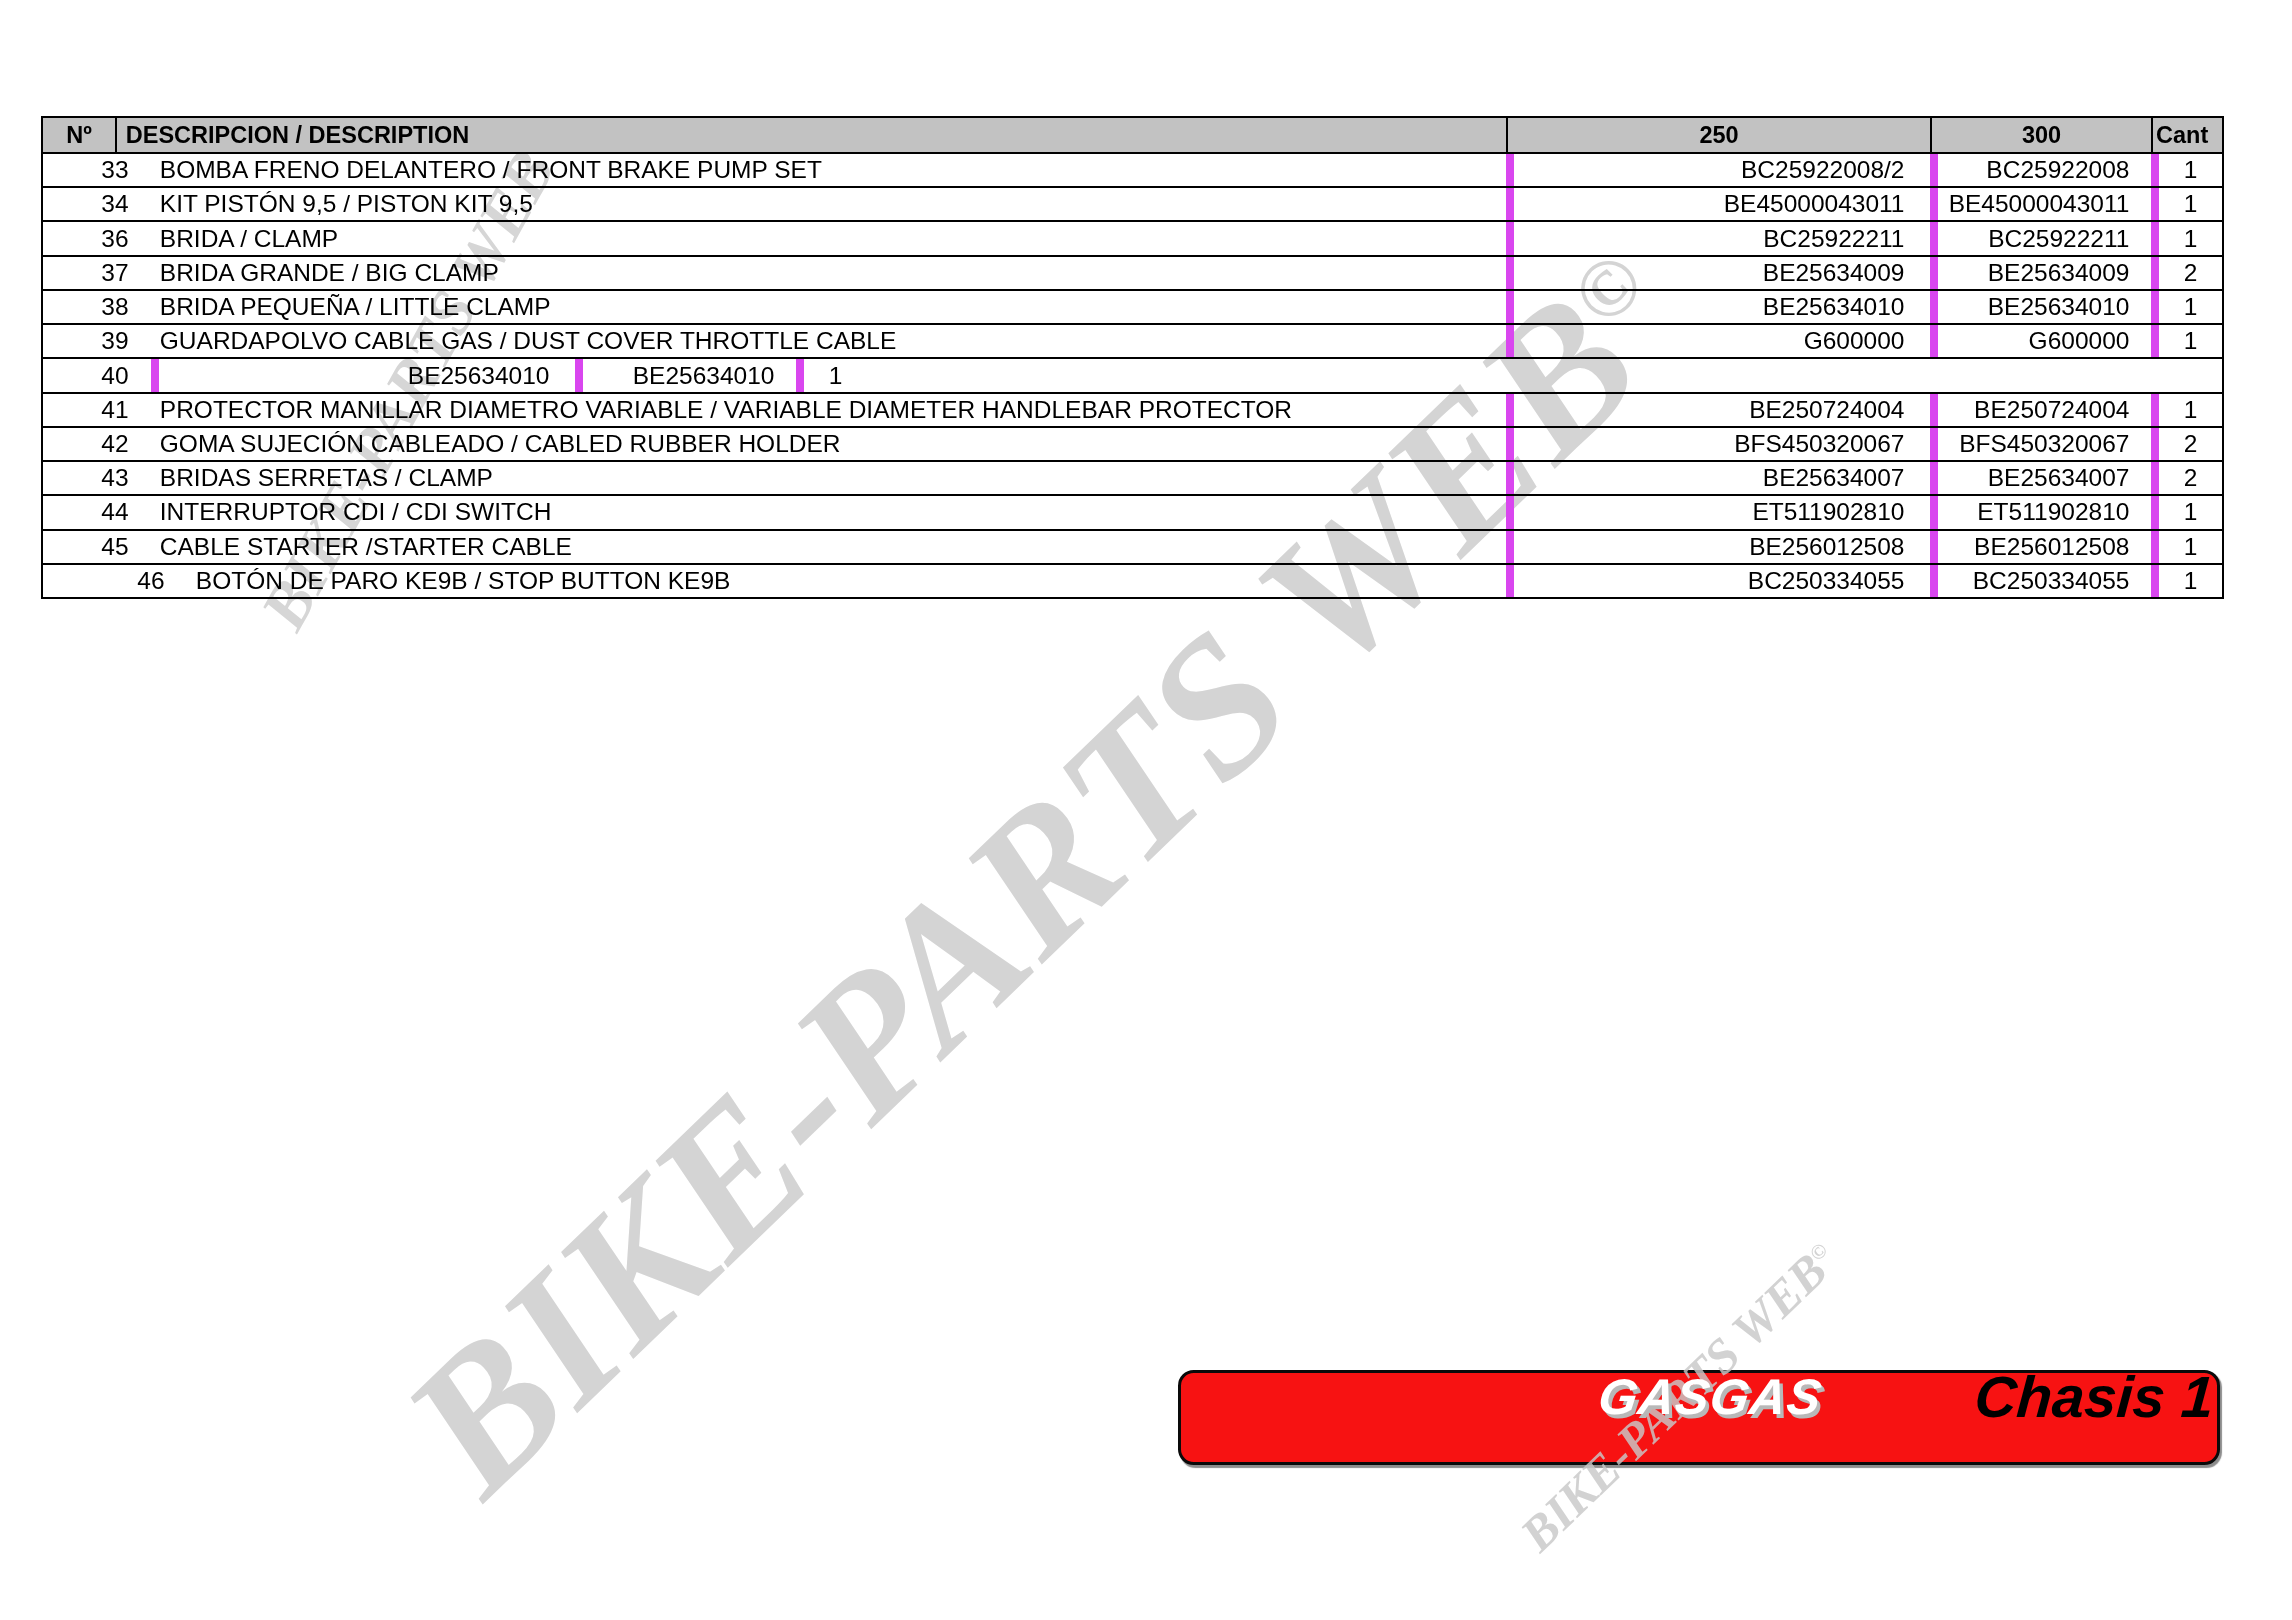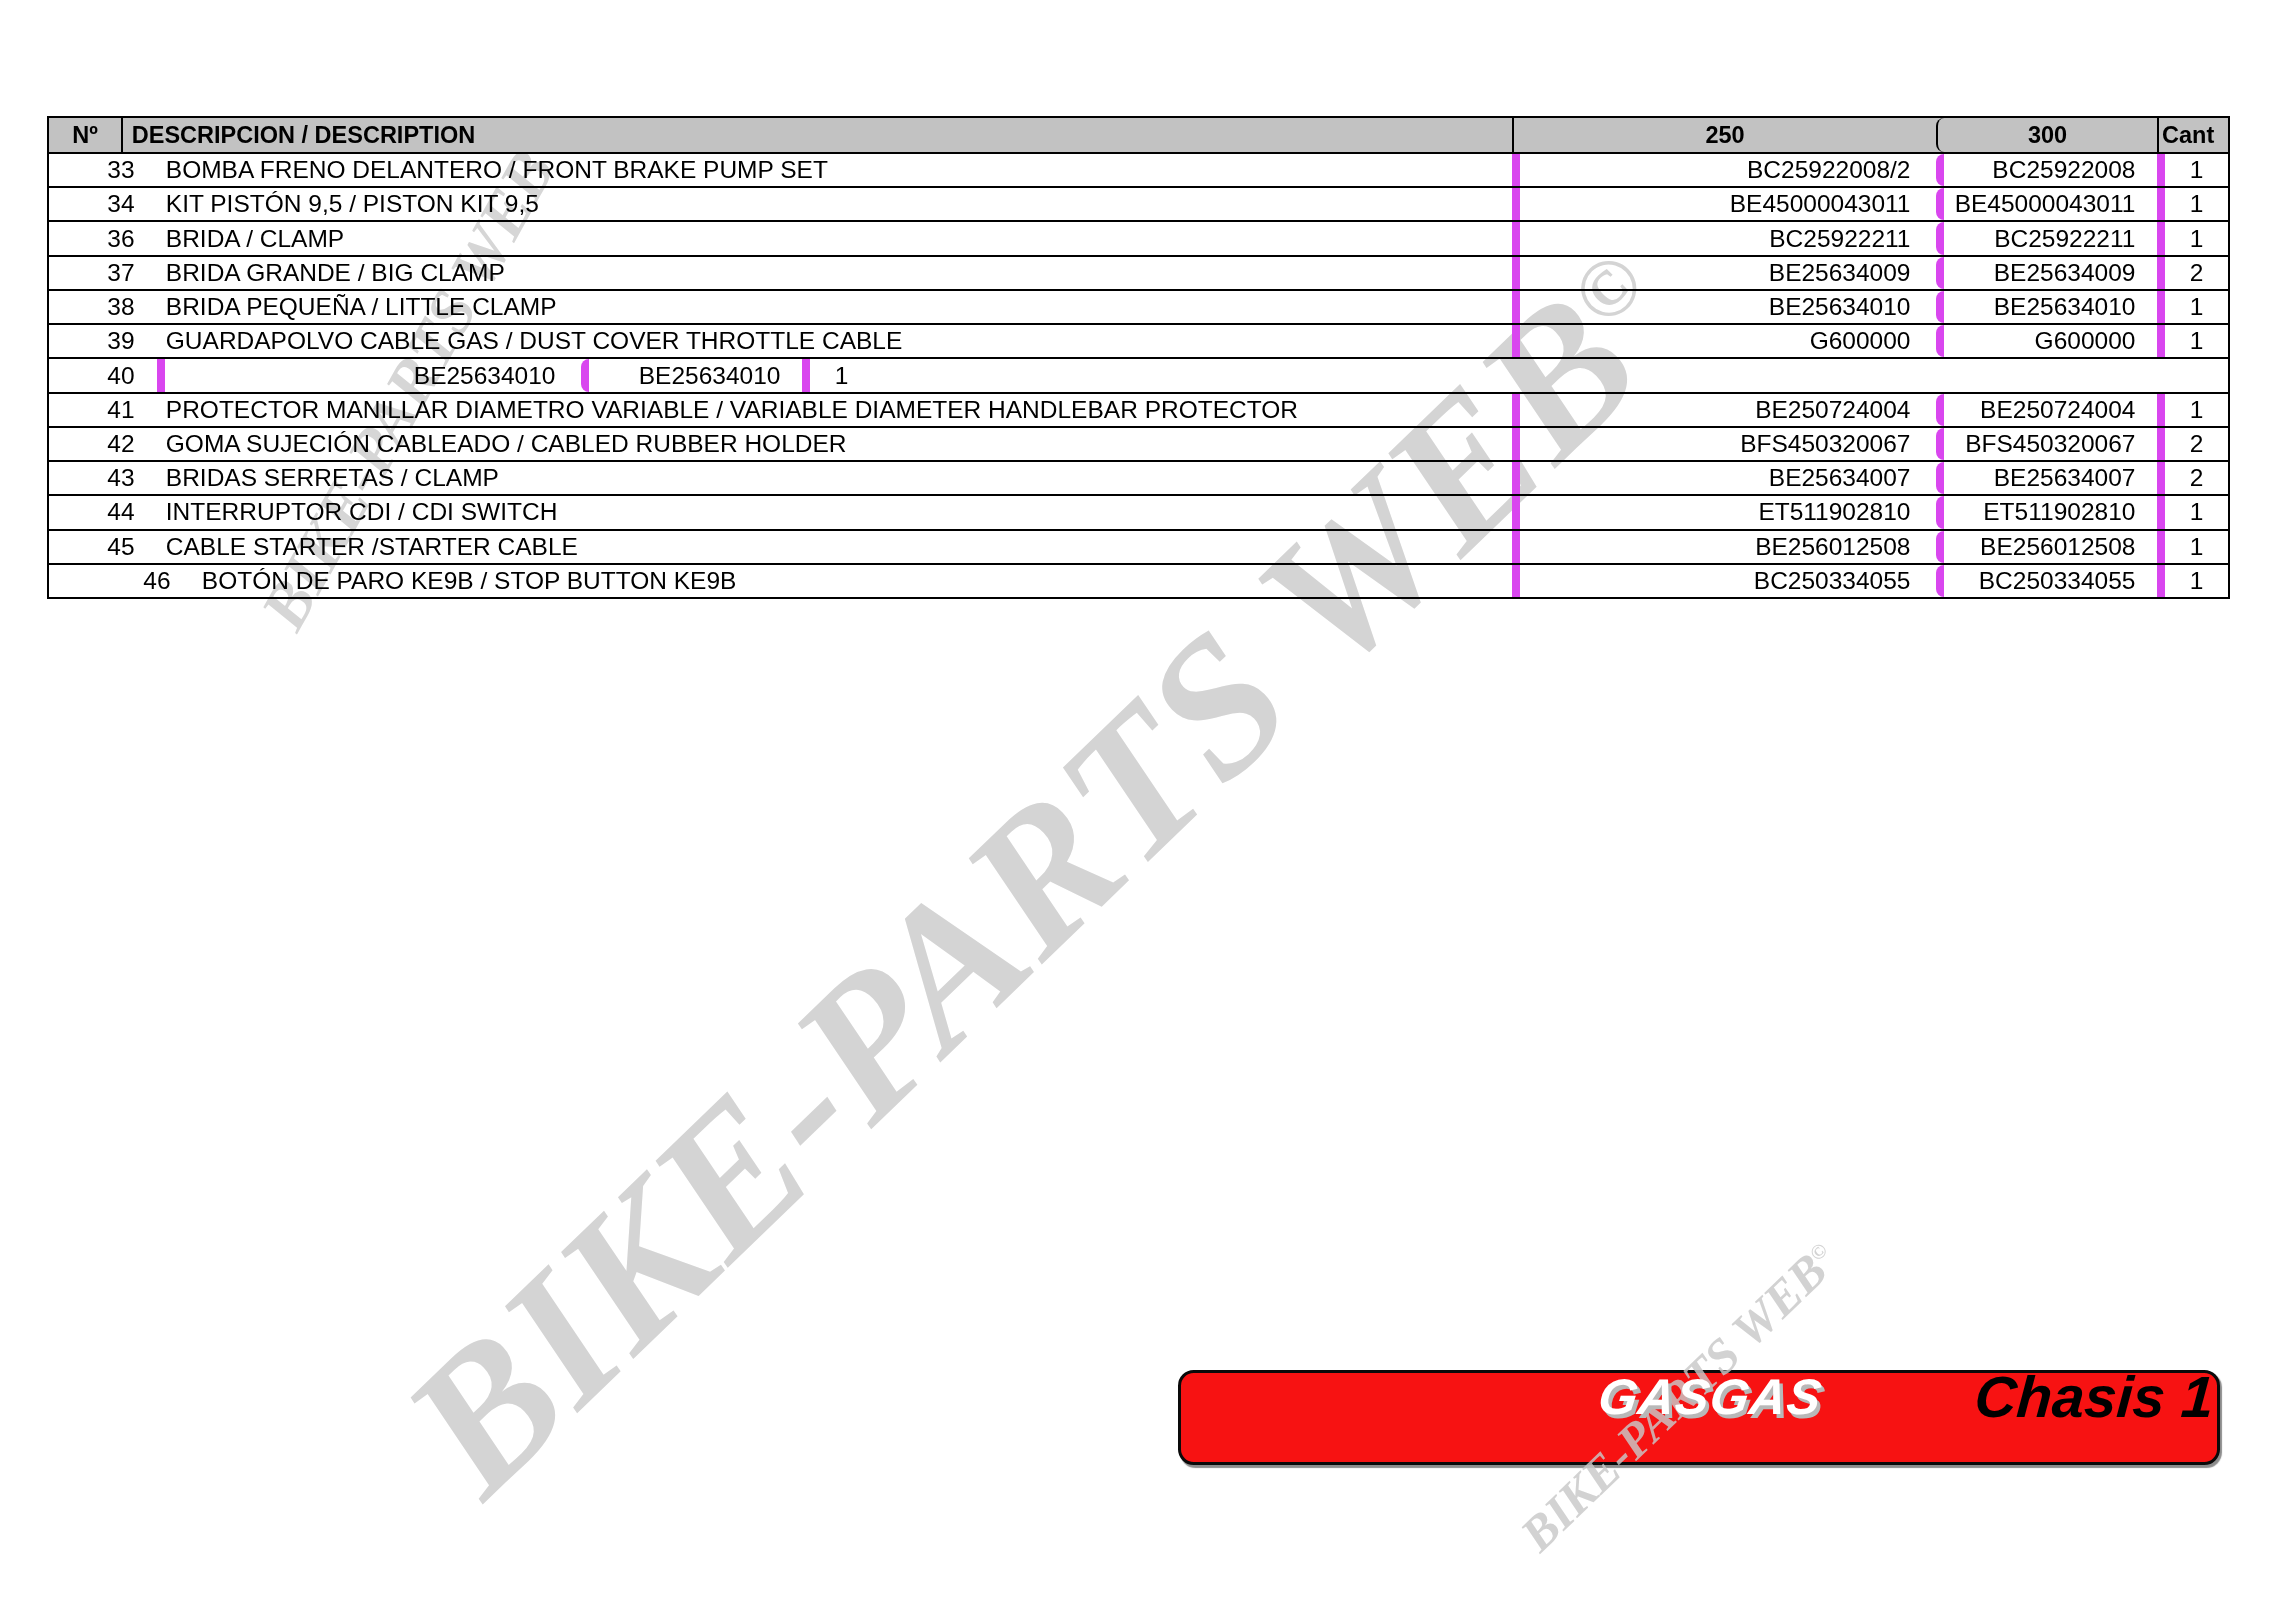--- a/index.html
+++ b/index.html
@@ -18,36 +18,36 @@
     transform:translate(-50%,-50%) rotate(-44deg); }
   #wm-top-left{ left:408px; top:390px; font-size:65px;
     transform:translate(-50%,-50%) rotate(-61deg); color:#d6d6d6; }
   #wm-bottom-right{ left:1679px; top:1397px; font-size:49px;
     transform:translate(-50%,-50%) rotate(-44deg);
     color:rgba(200,200,200,0.82); z-index:5; }
   .wm .copy{ font-size:0.42em; vertical-align:super; letter-spacing:0; }
 
   
   #parts-table{
-    position:absolute; left:47px; top:116px; width:2183px; height:483px;
+    position:absolute; left:41px; top:116px; width:2183px; height:483px;
     border:2.9px solid #000; box-sizing:border-box; display:flex; flex-direction:column;
     z-index:2; background:transparent;
   }
   .thead{
     height:34px; flex:0 0 34px; background:#c2c2c2; display:flex;
     border-bottom:2px solid #000; font-weight:bold; font-size:23.5px; align-items:center;
   }
   .tbody{ display:flex; flex-direction:column; flex:1; }
   .trow{ flex:1; display:flex; border-bottom:2px solid #000; font-size:24.5px; align-items:center;padding-left:36px; }
   .trow:last-child{ border-bottom:none;margin-left:36px; }
   .cell{ box-sizing:border-box; height:100%; display:flex; align-items:center; overflow:hidden; }
   .c-num{ width:72px; justify-content:center; }
   .c-desc{ flex:1; padding-left:8.8px; }
   .c-250{ width:424px; justify-content:flex-end; padding-right:25.5px; }
-  .c-300{ width:221px; justify-content:flex-end; padding-right:21.6px;border-radius:8px; }
+  .c-300{ width:221px; justify-content:flex-end; padding-right:21.6px; }
   .c-cant{ width:71px; justify-content:center; }
   .thead .c-desc{ border-left:2px solid #000; }
   .thead .c-250,.thead .c-300{ border-left:2px solid #000; justify-content:center; padding-right:0; }
   .thead .c-cant{ border-left:2px solid #000; justify-content:flex-start; padding-left:3px; }
   .trow .c-250,.trow .c-300,.trow .c-cant{ border-left:8px solid #d946ef; }
 
   
   #banner{
     position:absolute; left:1178px; top:1370px; width:1042px; height:95px;
     background:#f71212; border:3.9px solid #0a0a0a; border-radius:15.7px;

